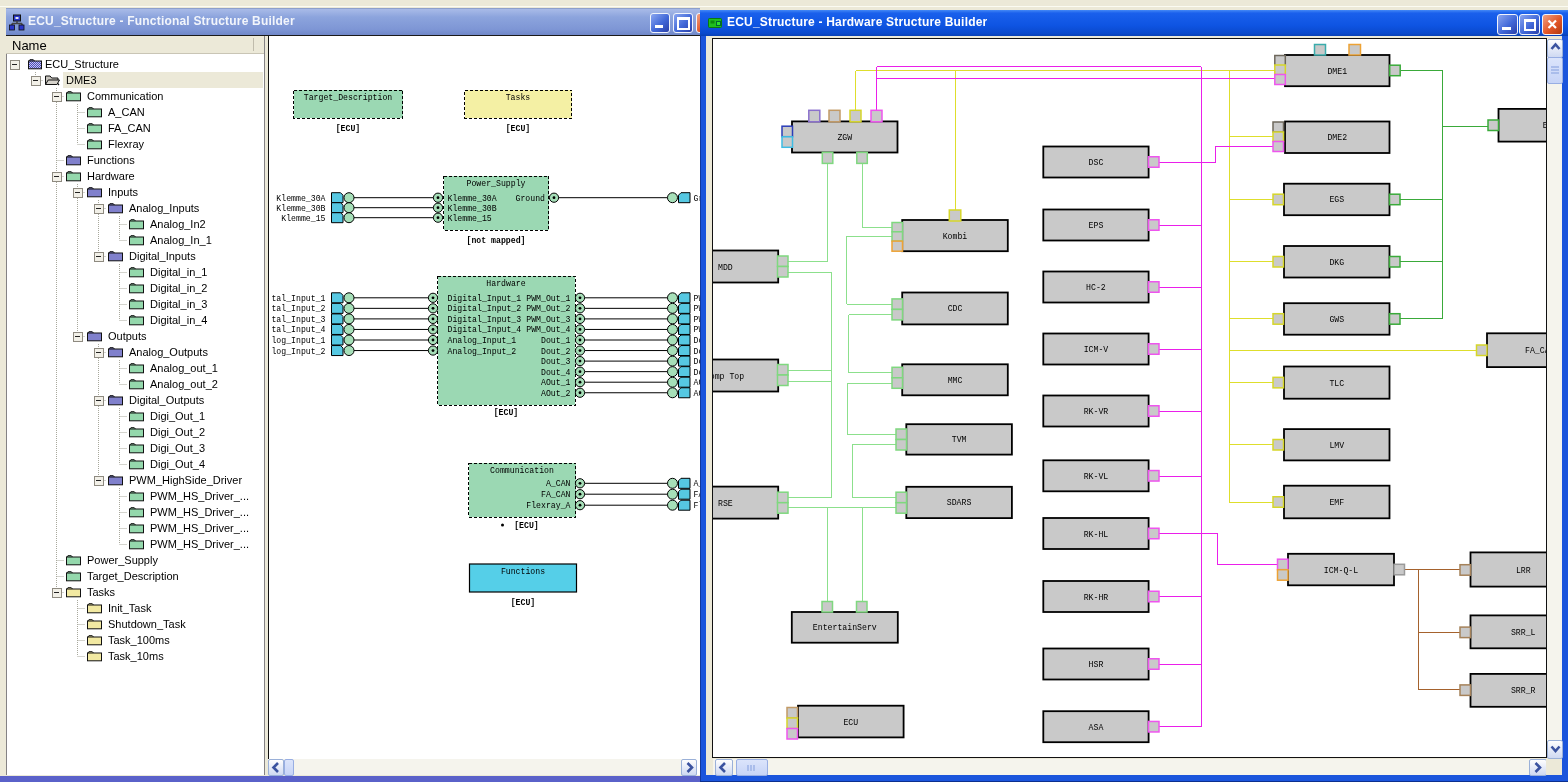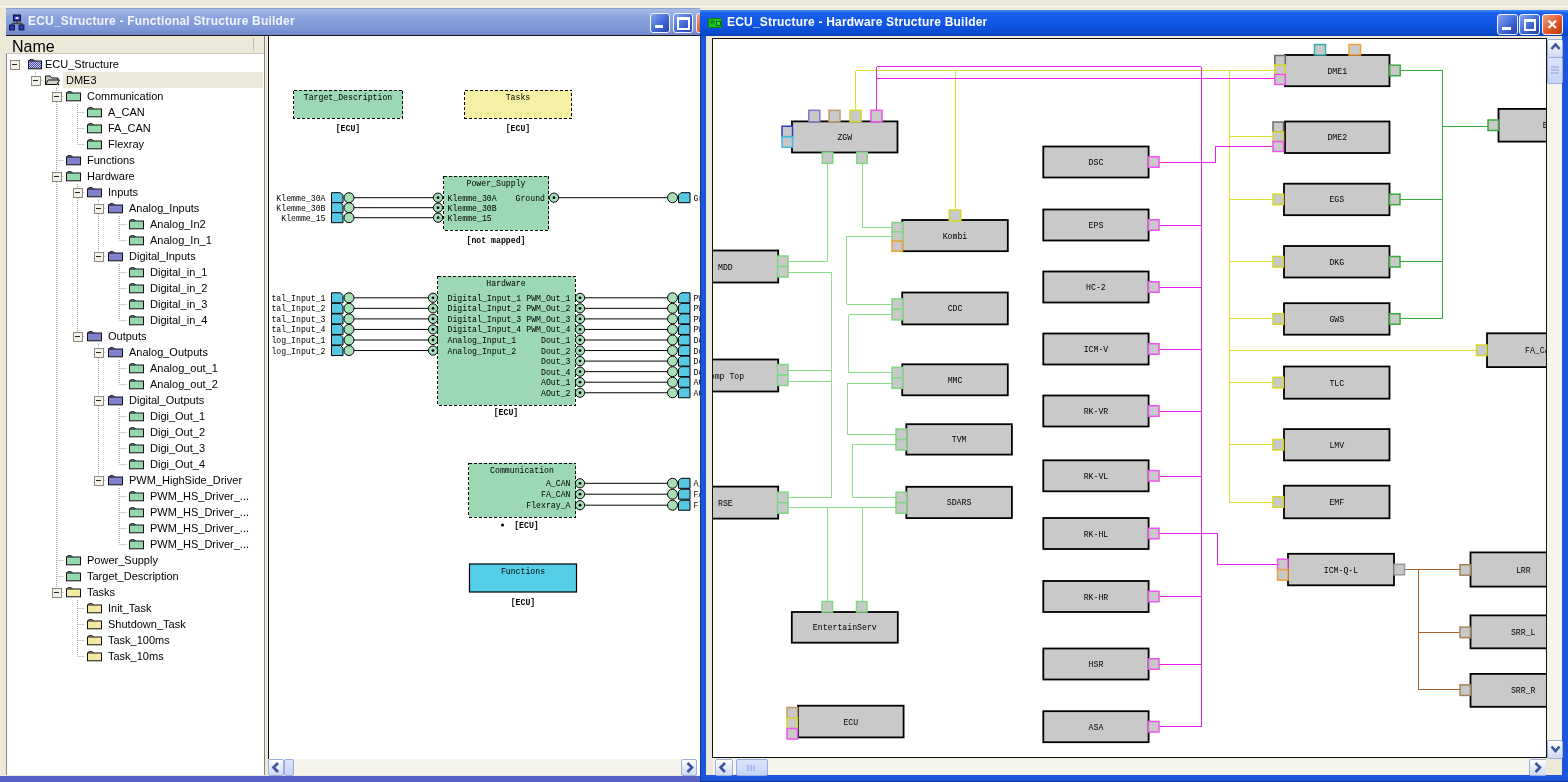--- a/index.html
+++ b/index.html
@@ -8,21 +8,21 @@
 #topline{left:0;top:6px;width:1568px;height:1px;background:#fbfbf2;}
 
 
 #lw-title{left:6px;top:8px;width:694px;height:27px;overflow:hidden;
  background:linear-gradient(180deg,#a9bbe8 0%,#8ca4dd 30%,#7e96d5 75%,#6d85c6 100%);
  border-top:1px solid #8d9fcb;}
 #lw-title .ttext{position:absolute;left:22px;top:5px;font-size:12px;font-weight:bold;color:#f2f5fb;letter-spacing:.2px;}
 #lw-blackline{left:6px;top:35px;width:694px;height:1px;background:#1a1a1a;}
 #lw-tree{left:6px;top:36px;width:257px;height:739px;background:#fff;border-right:1px solid #848284;border-left:1px solid #848284;}
 #lw-header{left:6px;top:36px;width:258px;height:17px;background:#ece9d8;border-bottom:1px solid #c9c5b5;}
-#lw-header span{position:absolute;left:6px;top:2px;font-size:16px;color:#000;}
+#lw-header span{position:absolute;left:6px;top:2px;font-size:13px;color:#000;}
 #lw-hsep{left:253px;top:38px;width:1px;height:13px;background:#c0bcac;}
 #lw-splitter{left:265px;top:36px;width:3px;height:739px;background:#ece9d8;}
 #lw-canvas{left:268px;top:36px;width:432px;height:739px;background:#fff;border-left:1.5px solid #111;}
 #lbot{left:0;top:776px;width:700px;height:6px;background:#5a61c9;}
 
 
 .sbtrack{background:#f5f4ed;}
 .sbtn{position:absolute;border:1px solid #9ab0d8;border-radius:2px;
  background:linear-gradient(180deg,#fefefe 0%,#e6ebf8 50%,#cfd9f2 100%);}
 .sthumb{position:absolute;border:1px solid #98aee3;border-radius:2px;

